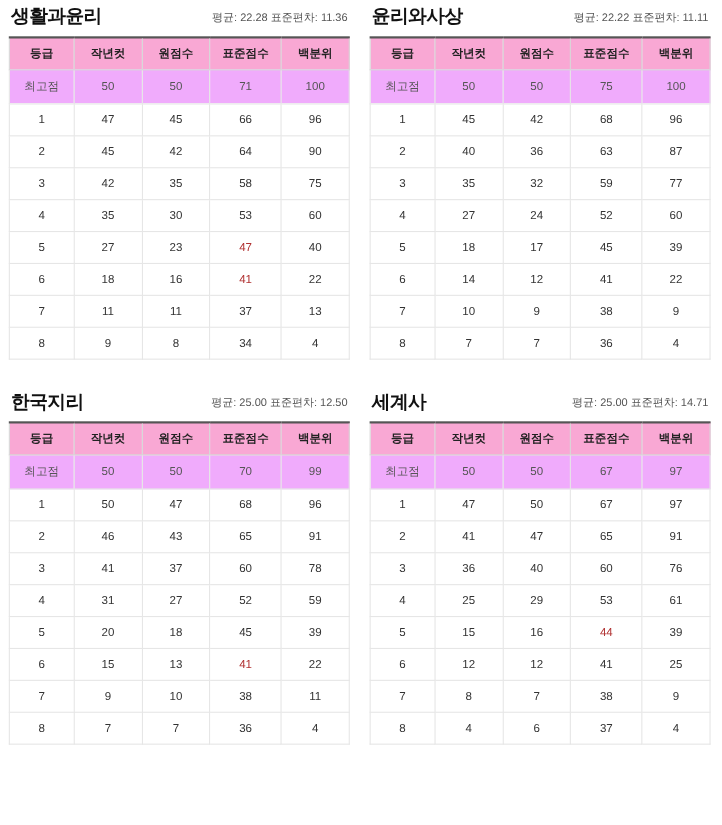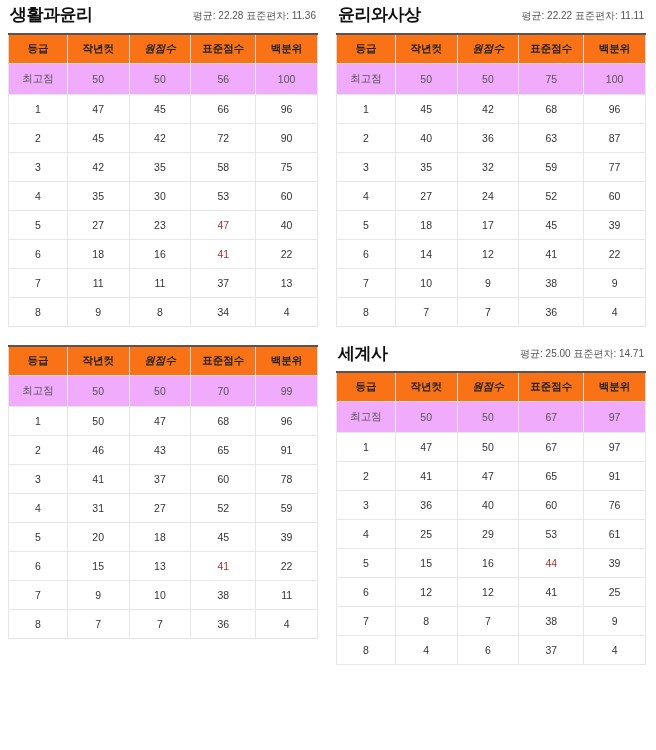--- a/index.html
+++ b/index.html
@@ -17,21 +17,21 @@
   .page {
     width: 656px;
     height: 750px;
     position: relative;
     box-sizing: border-box;
     padding: 6px 8px 0 8px;
   }
   .grid {
     display: flex;
     flex-wrap: wrap;
-    gap: 4px 18px;
+    gap: 16px 18px;
   }
   .panel {
     width: 310px;
     box-sizing: border-box;
     margin-bottom: 14px;
   }
   .panel-head {
     display: flex;
     align-items: flex-end;
     justify-content: space-between;
@@ -50,21 +50,21 @@
     padding-bottom: 2px;
     white-space: nowrap;
   }
   table.score {
     border-collapse: collapse;
     width: 100%;
     table-layout: fixed;
     border: 1px solid #d8d8d8;
   }
   table.score th {
-    background: #f97316;
+    background: #f9a8d4;
     font-size: 10.5px;
     font-weight: bold;
     color: #222222;
     text-align: center;
     padding: 7px 0 7px 0;
     border: 1px solid #d8d8d8;
     border-top: 2px solid #555555;
   }
   table.score td {
     font-size: 10.5px;
@@ -80,21 +80,21 @@
   }
   td.c-grade { color: #444444; }
   td.c-last  { color: #444444; }
   td.c-raw   { color: #2a52c8; }
   td.c-std   { color: #444444; }
   td.c-pct   { color: #444444; }
   tr.row-top td.c-raw { color: #2a52c8; }
   td.c-std.hl { color: #b03030; }
   .col-a { width: 19%; }
   .col-b { width: 20%; }
-  .col-c { width: 20%; font-style: italic; }
+  .col-c { width: 20%; }
   .col-d { width: 21%; font-family: Liberation Mono, monospace; }
   .col-e { width: 20%; }
 </style>
 </head>
 <body>
 
 <div class="page">
   <div class="grid" id="panel-grid">
       <div class="panel">
         <div class="panel-head">
@@ -109,35 +109,35 @@
               <th class="col-c">원점수</th>
               <th class="col-d">표준점수</th>
               <th class="col-e">백분위</th>
             </tr>
           </thead>
           <tbody>
             <tr class="row-top">
               <td class="c-grade">최고점</td>
               <td class="c-last">50</td>
               <td class="c-raw">50</td>
-              <td class="c-std">56</td>
+              <td class="c-std">71</td>
               <td class="c-pct">100</td>
             </tr>
             <tr>
               <td class="c-grade">1</td>
               <td class="c-last">47</td>
               <td class="c-raw">45</td>
               <td class="c-std">66</td>
               <td class="c-pct">96</td>
             </tr>
             <tr>
               <td class="c-grade">2</td>
               <td class="c-last">45</td>
               <td class="c-raw">42</td>
-              <td class="c-std">72</td>
+              <td class="c-std">64</td>
               <td class="c-pct">90</td>
             </tr>
             <tr>
               <td class="c-grade">3</td>
               <td class="c-last">42</td>
               <td class="c-raw">35</td>
               <td class="c-std">58</td>
               <td class="c-pct">75</td>
             </tr>
             <tr>
@@ -254,20 +254,24 @@
               <td class="c-grade">8</td>
               <td class="c-last">7</td>
               <td class="c-raw">7</td>
               <td class="c-std">36</td>
               <td class="c-pct">4</td>
             </tr>
           </tbody>
         </table>
       </div>
       <div class="panel">
+        <div class="panel-head">
+          <div class="panel-title">한국지리</div>
+          <div class="panel-stats">평균: 25.00 표준편차: 12.50</div>
+        </div>
         <table class="score">
           <thead>
             <tr>
               <th class="col-a">등급</th>
               <th class="col-b">작년컷</th>
               <th class="col-c">원점수</th>
               <th class="col-d">표준점수</th>
               <th class="col-e">백분위</th>
             </tr>
           </thead>

